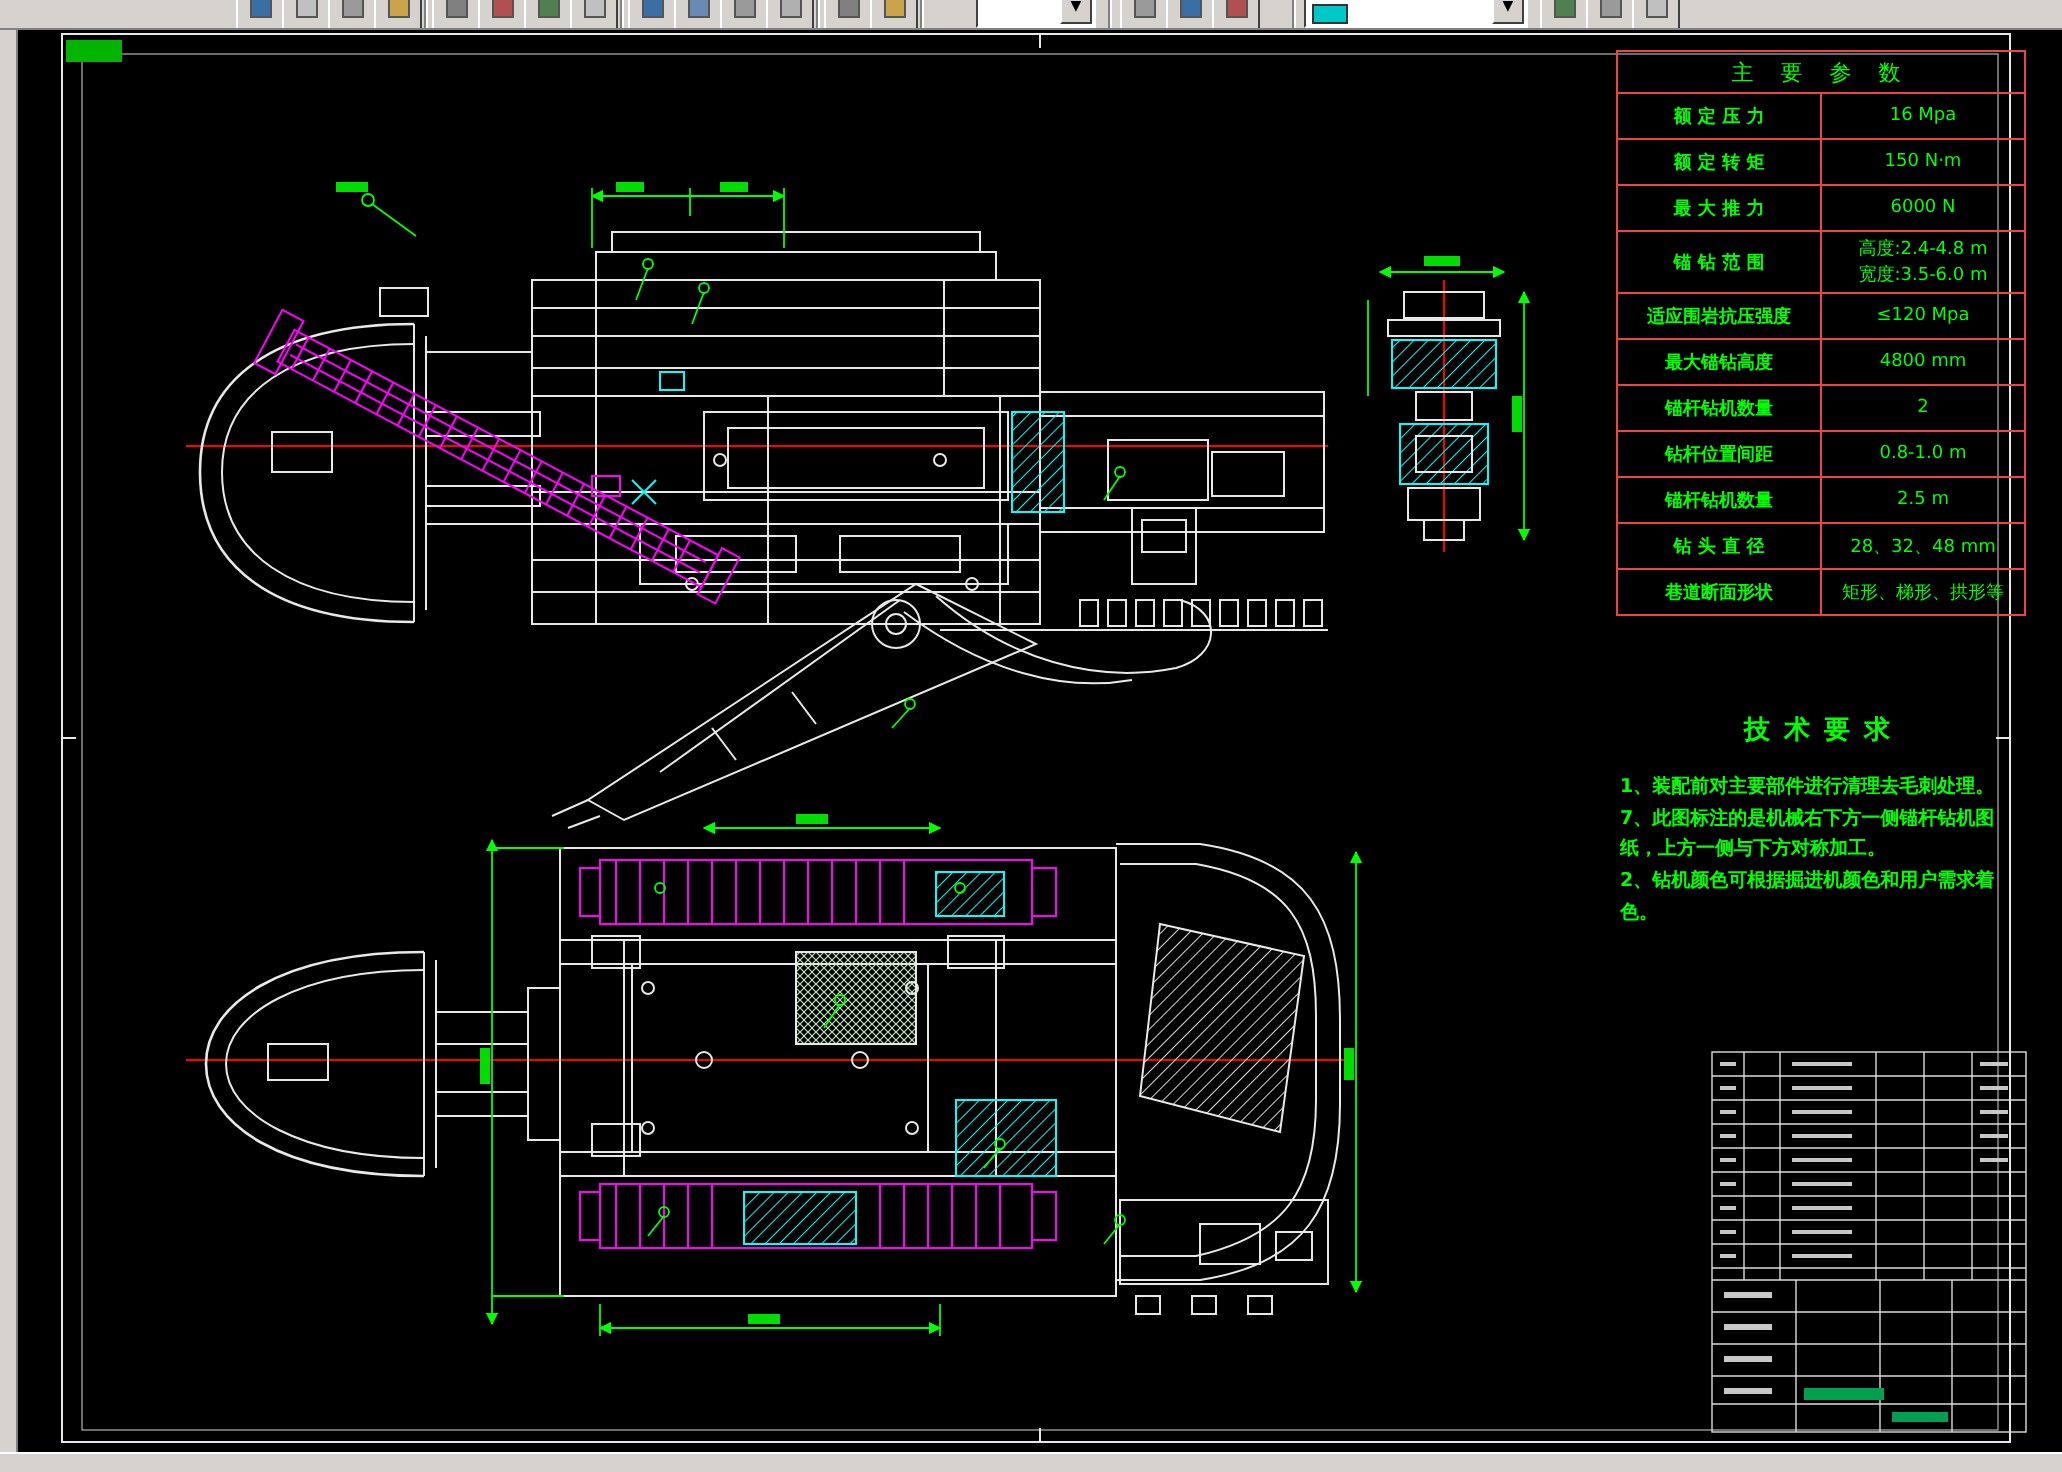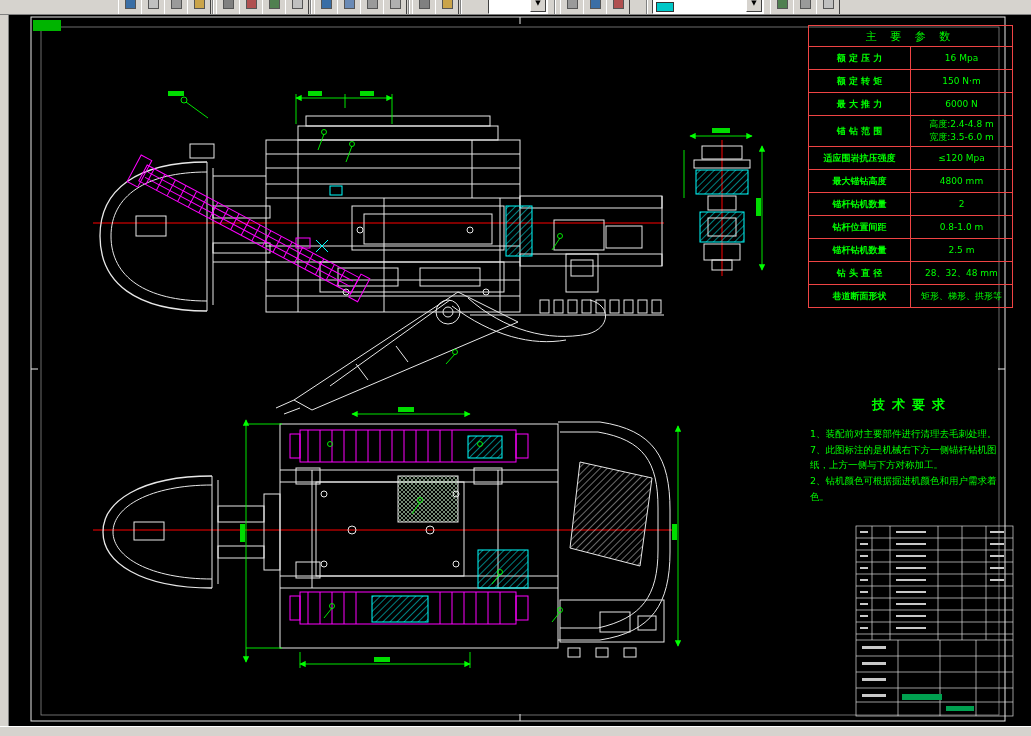--- a/index.html
+++ b/index.html
@@ -24,23 +24,23 @@
   .canvas{position:absolute;left:8px;top:14px;width:1023px;height:712px;background:#000000;z-index:1;}
   svg.draw{position:absolute;left:0;top:0;width:1031px;height:736px;z-index:5;pointer-events:none;}
   
   table.ptable{position:absolute;left:808px;top:25px;width:205px;border-collapse:collapse;
     z-index:10;color:#00ff00;font-size:9px;text-align:center;table-layout:fixed;}
   table.ptable td{border:1px solid #ef4444;padding:0 2px;height:22px;white-space:pre-line;overflow:hidden;}
   table.ptable td.t{height:20px;font-size:11px;letter-spacing:5px;}
   table.ptable tr.tall td{height:30px;}
   table.ptable td.lbl{width:96px;font-weight:bold;}
   
-  .tech{position:absolute;left:810px;top:356px;width:204px;z-index:10;color:#00ff00;margin-top:40px;}
+  .tech{position:absolute;left:810px;top:356px;width:204px;z-index:10;color:#00ff00;}
   .tech .title{font-size:13px;font-weight:bold;letter-spacing:7px;text-align:center;margin-bottom:12px;}
-  .tech .note{font-size:9.5px;line-height:1.65;text-align:left;}
+  .tech .note{font-size:9.5px;line-height:1.65;text-align:left;font-weight:bold;}
 </style>
 </head>
 <body>
 
 <div class="toolbar">
   <div class="tb" style="left:118px">
       <div class="glyph" style="background:#3a6ea5"></div>
     </div>
   <div class="tb" style="left:141px">
       <div class="glyph" style="background:#c0c0c0"></div>

